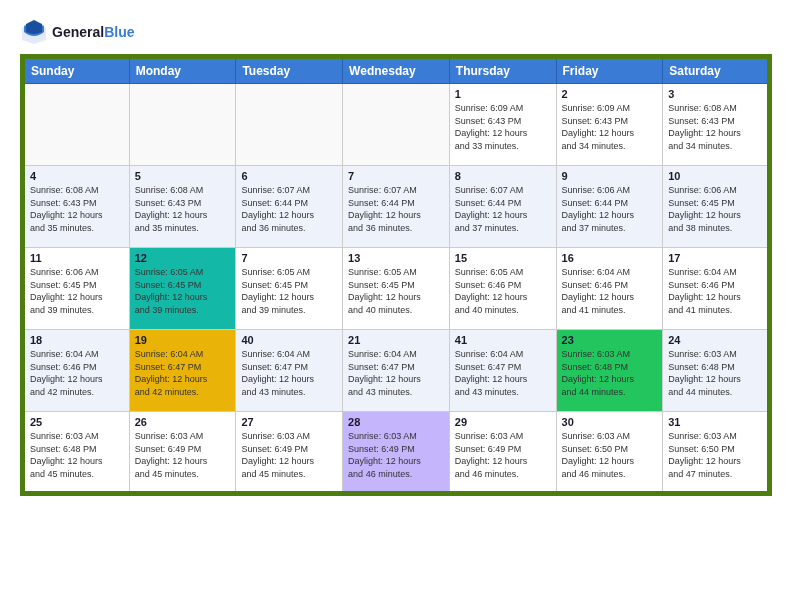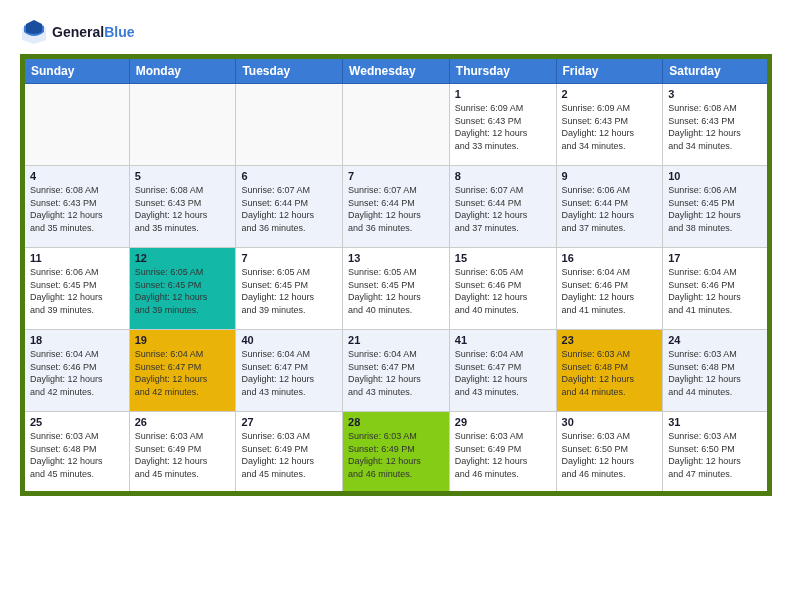--- a/index.html
+++ b/index.html
@@ -282,21 +282,21 @@
 Daylight: 12 hours
 and 43 minutes.</div>
           </td>
           <td style="background: rgb(238, 243, 251);">
             <span class="day-num">41</span>
             <div class="day-info" style="white-space: pre-line;">Sunrise: 6:04 AM
 Sunset: 6:47 PM
 Daylight: 12 hours
 and 43 minutes.</div>
           </td>
-          <td style="background: #eab308; margin-top: 28px;">
+          <td style="background: #22c55e; margin-top: 28px;">
             <span class="day-num">23</span>
             <div class="day-info" style="white-space: pre-line;">Sunrise: 6:03 AM
 Sunset: 6:48 PM
 Daylight: 12 hours
 and 44 minutes.</div>
           </td>
           <td style="background: rgb(238, 243, 251);">
             <span class="day-num">24</span>
             <div class="day-info" style="white-space: pre-line;">Sunrise: 6:03 AM
 Sunset: 6:48 PM
@@ -319,21 +319,21 @@
 Daylight: 12 hours
 and 45 minutes.</div>
           </td>
           <td style="background: rgb(255, 255, 255);">
             <span class="day-num">27</span>
             <div class="day-info" style="white-space: pre-line;">Sunrise: 6:03 AM
 Sunset: 6:49 PM
 Daylight: 12 hours
 and 45 minutes.</div>
           </td>
-          <td style="background: #84cc16;">
+          <td style="background: #c4b5fd;">
             <span class="day-num">28</span>
             <div class="day-info" style="white-space: pre-line;">Sunrise: 6:03 AM
 Sunset: 6:49 PM
 Daylight: 12 hours
 and 46 minutes.</div>
           </td>
           <td style="background: rgb(255, 255, 255);">
             <span class="day-num">29</span>
             <div class="day-info" style="white-space: pre-line;">Sunrise: 6:03 AM
 Sunset: 6:49 PM

